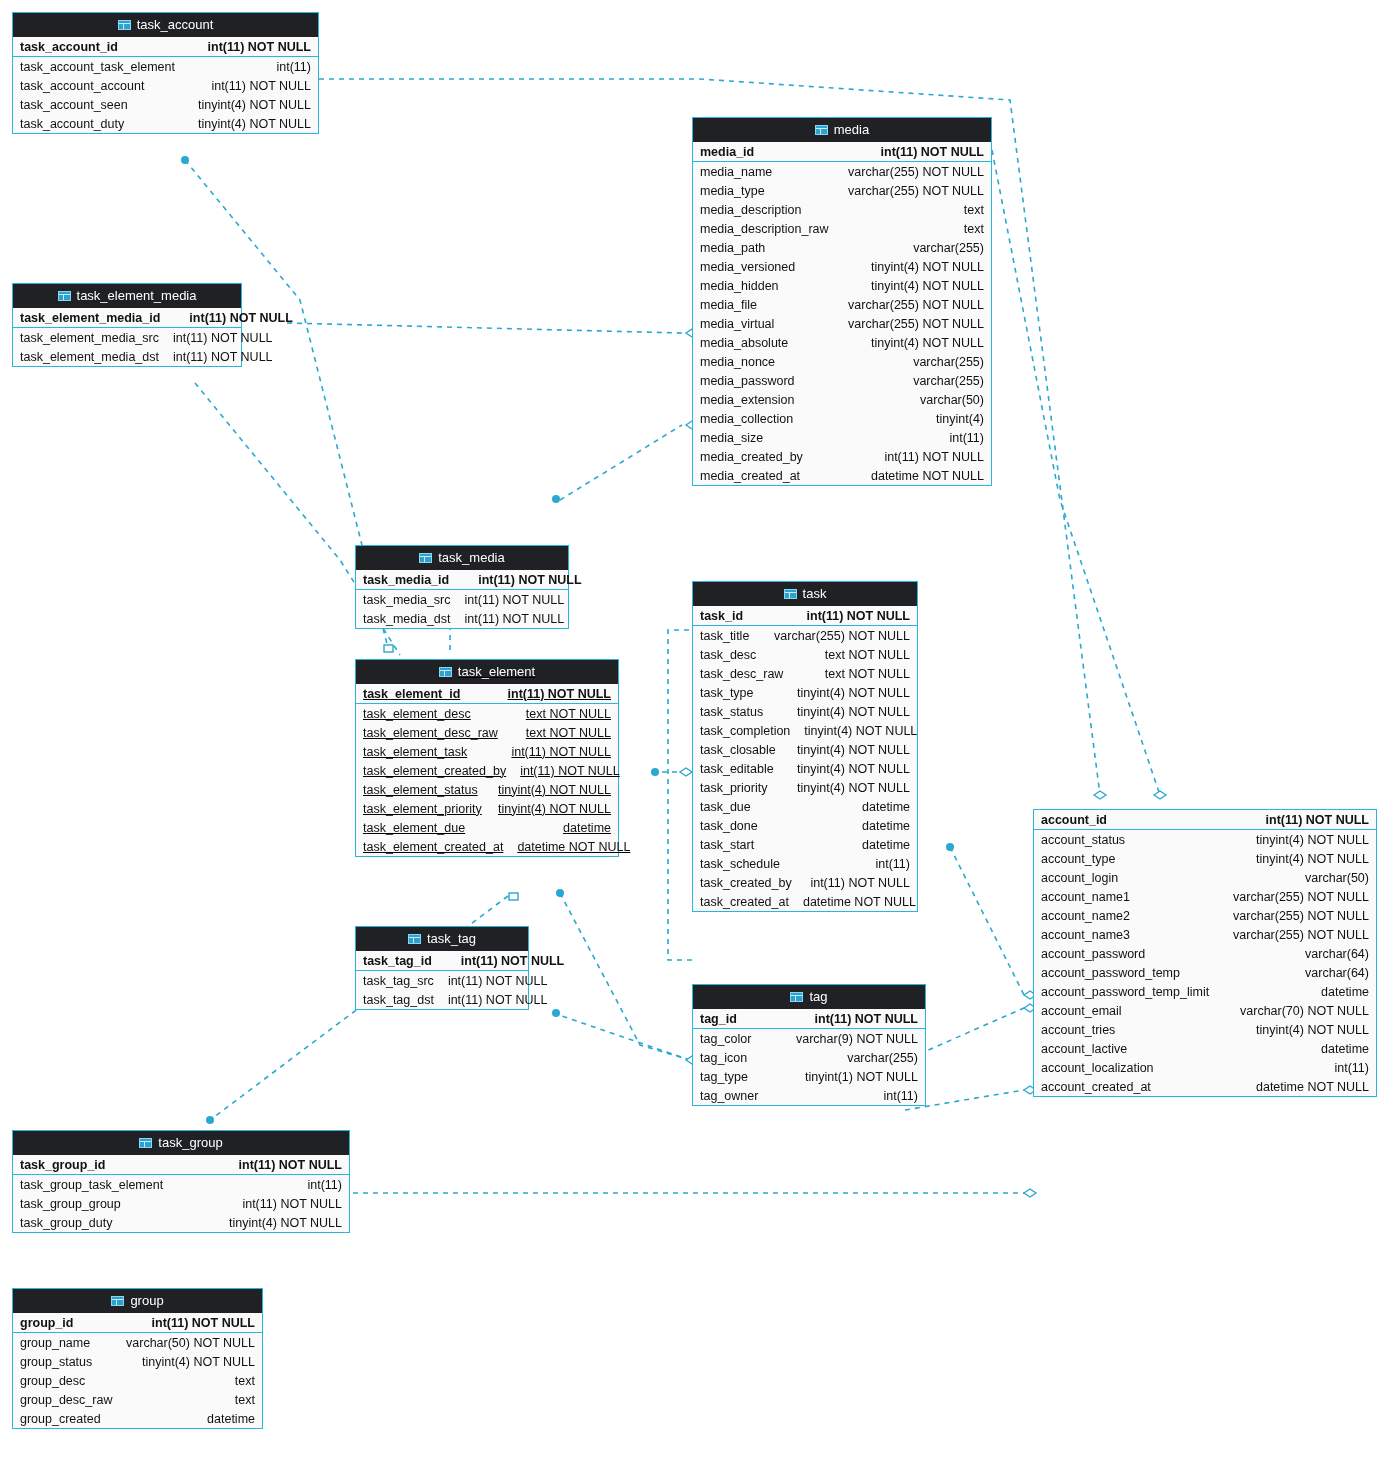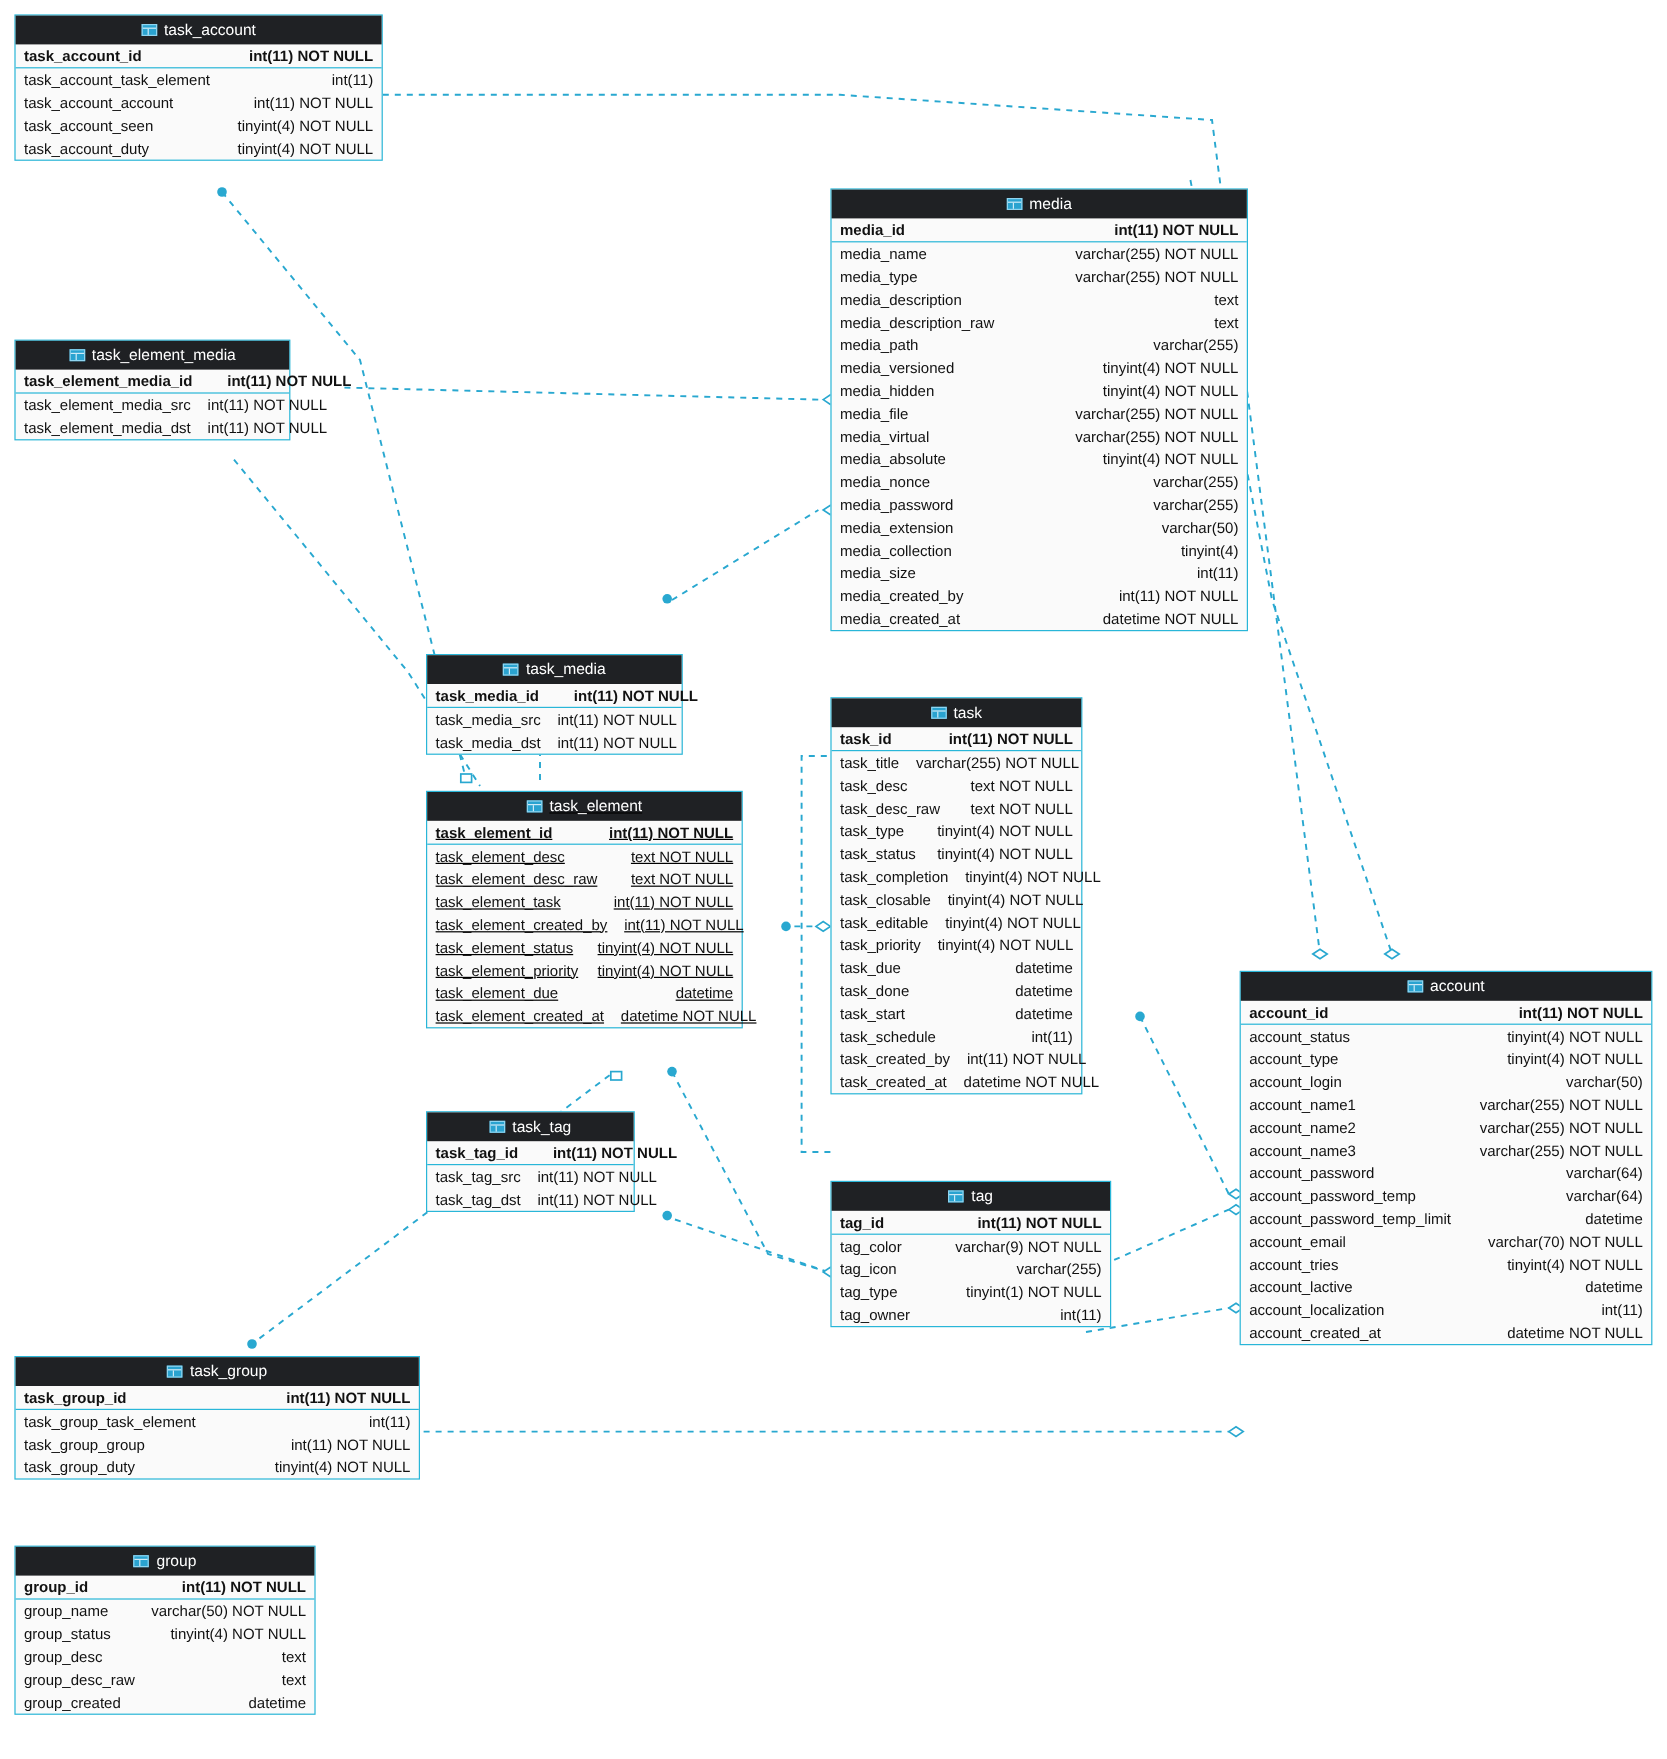--- a/index.html
+++ b/index.html
@@ -192,21 +192,21 @@
           <div class="row">
             <span class="name">task_element_media_src</span>
             <span class="type">int(11) NOT NULL</span>
           </div>
           <div class="row">
             <span class="name">task_element_media_dst</span>
             <span class="type">int(11) NOT NULL</span>
           </div>
         </div>
       </div>
-      <div class="entity" style="left: 692px; top: 117px; width: 348px; margin-top: 40px;">
+      <div class="entity" style="left: 692px; top: 117px; width: 300px;">
         <div class="entity-header">
           <span class="tbl-icon"></span>
           <span>media</span>
         </div>
         <div class="rows">
           <div class="row pk pk-sep">
             <span class="name">media_id</span>
             <span class="type">int(11) NOT NULL</span>
           </div>
           <div class="row">
@@ -336,21 +336,21 @@
           <div class="row">
             <span class="name">task_element_due</span>
             <span class="type">datetime</span>
           </div>
           <div class="row">
             <span class="name">task_element_created_at</span>
             <span class="type">datetime NOT NULL</span>
           </div>
         </div>
       </div>
-      <div class="entity" style="left: 692px; top: 581px; width: 210px;">
+      <div class="entity" style="left: 692px; top: 581px; width: 226px;">
         <div class="entity-header">
           <span class="tbl-icon"></span>
           <span>task</span>
         </div>
         <div class="rows">
           <div class="row pk pk-sep">
             <span class="name">task_id</span>
             <span class="type">int(11) NOT NULL</span>
           </div>
           <div class="row">
@@ -457,24 +457,20 @@
             <span class="name">tag_type</span>
             <span class="type">tinyint(1) NOT NULL</span>
           </div>
           <div class="row">
             <span class="name">tag_owner</span>
             <span class="type">int(11)</span>
           </div>
         </div>
       </div>
       <div class="entity" style="left: 1033px; top: 809px; width: 344px;">
-        <div class="entity-header">
-          <span class="tbl-icon"></span>
-          <span>account</span>
-        </div>
         <div class="rows">
           <div class="row pk pk-sep">
             <span class="name">account_id</span>
             <span class="type">int(11) NOT NULL</span>
           </div>
           <div class="row">
             <span class="name">account_status</span>
             <span class="type">tinyint(4) NOT NULL</span>
           </div>
           <div class="row">

